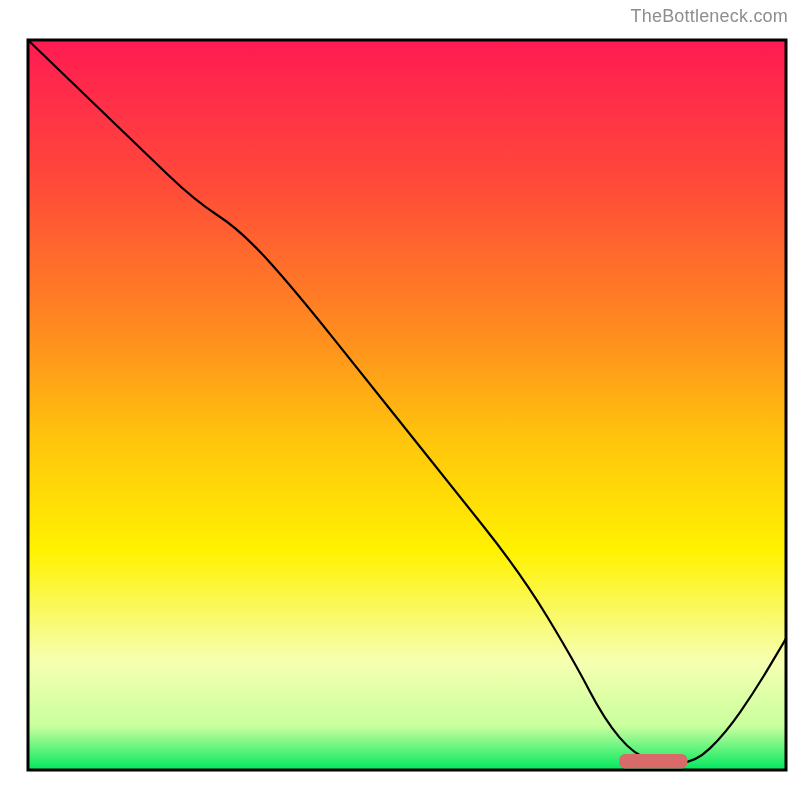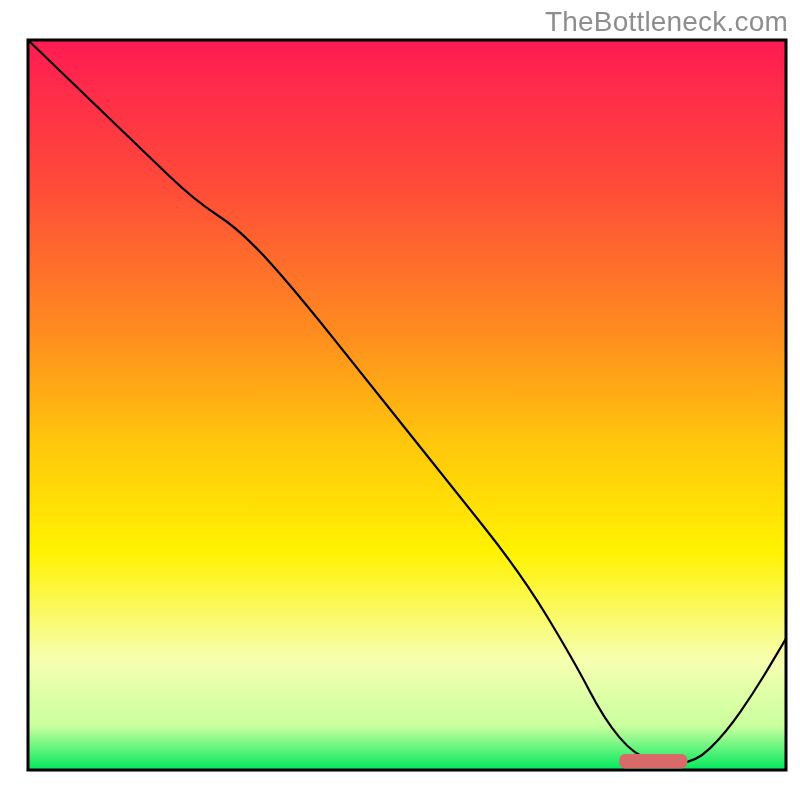--- a/index.html
+++ b/index.html
@@ -16,21 +16,21 @@
     width: 800px;
     height: 800px;
   }
   svg {
     display: block;
   }
   .watermark {
     position: absolute;
     top: 6px;
     right: 12px;
-    font-size: 28px;
+    font-size: 18px;
     font-weight: 500;
     color: #8e8e8e;
     font-family: Arial, Helvetica, sans-serif;
     letter-spacing: 0.2px;
   }
 </style>
 </head>
 <body>
 
 <div class="chart-wrap">

